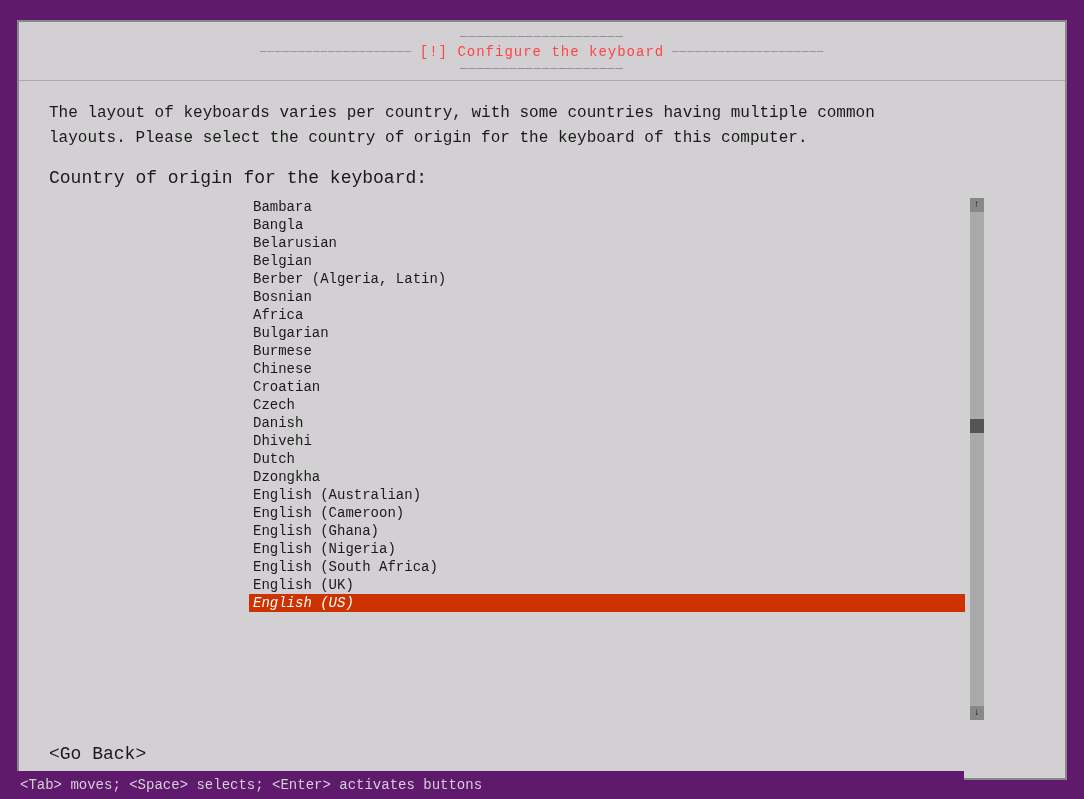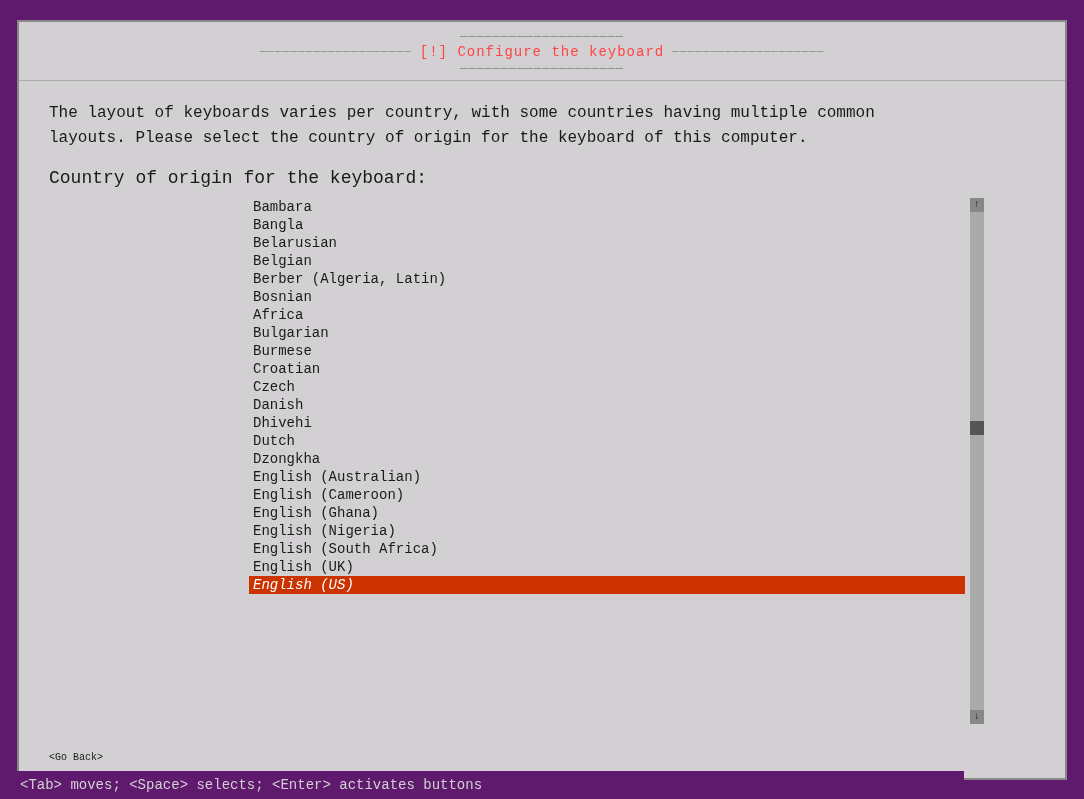--- a/index.html
+++ b/index.html
@@ -148,21 +148,21 @@
       position: absolute;
       top: 42%;
     }
 
     .buttons-row {
       padding: 14px 30px 14px 30px;
     }
 
     .go-back-btn {
       color: #1a1a1a;
-      font-size: 10px;
+      font-size: 18px;
       cursor: pointer;
       background: none;
       border: none;
       font-family: 'Courier New', Courier, monospace;
     }
 
     .status-bar {
       background-color: #5f1a6e;
       color: #d3d0d3;
       padding: 6px 20px;
@@ -203,20 +203,21 @@
 
       <div class="list-item">Bambara</div>
           <div class="list-item">Bangla</div>
           <div class="list-item">Belarusian</div>
           <div class="list-item">Belgian</div>
           <div class="list-item">Berber (Algeria, Latin)</div>
           <div class="list-item">Bosnian</div>
           <div class="list-item">Africa</div>
           <div class="list-item">Bulgarian</div>
           <div class="list-item">Burmese</div>
+          <div class="list-item">Chinese</div>
           <div class="list-item">Croatian</div>
           <div class="list-item">Czech</div>
           <div class="list-item">Danish</div>
           <div class="list-item">Dhivehi</div>
           <div class="list-item">Dutch</div>
           <div class="list-item">Dzongkha</div>
           <div class="list-item">English (Australian)</div>
           <div class="list-item">English (Cameroon)</div>
           <div class="list-item">English (Ghana)</div>
           <div class="list-item">English (Nigeria)</div>

